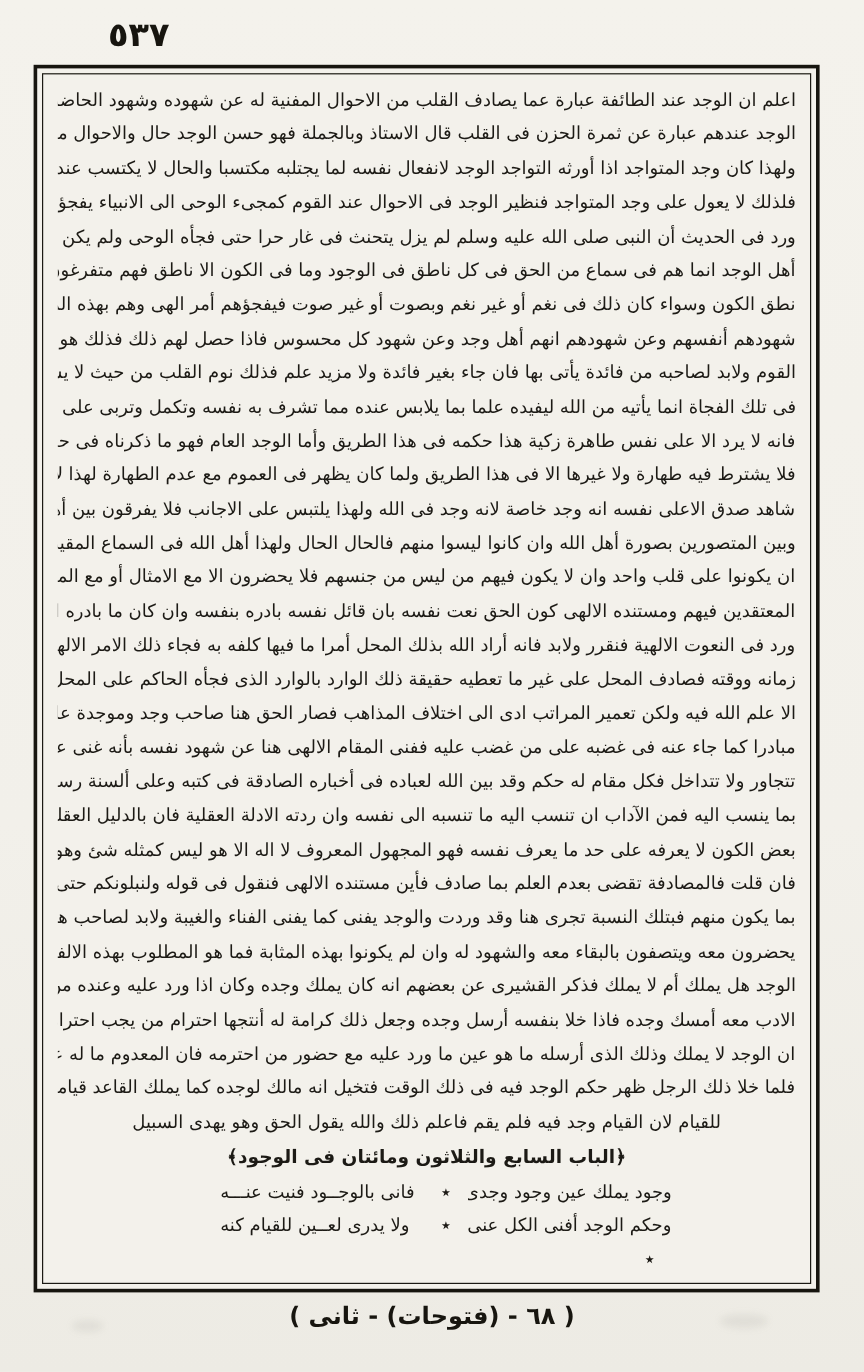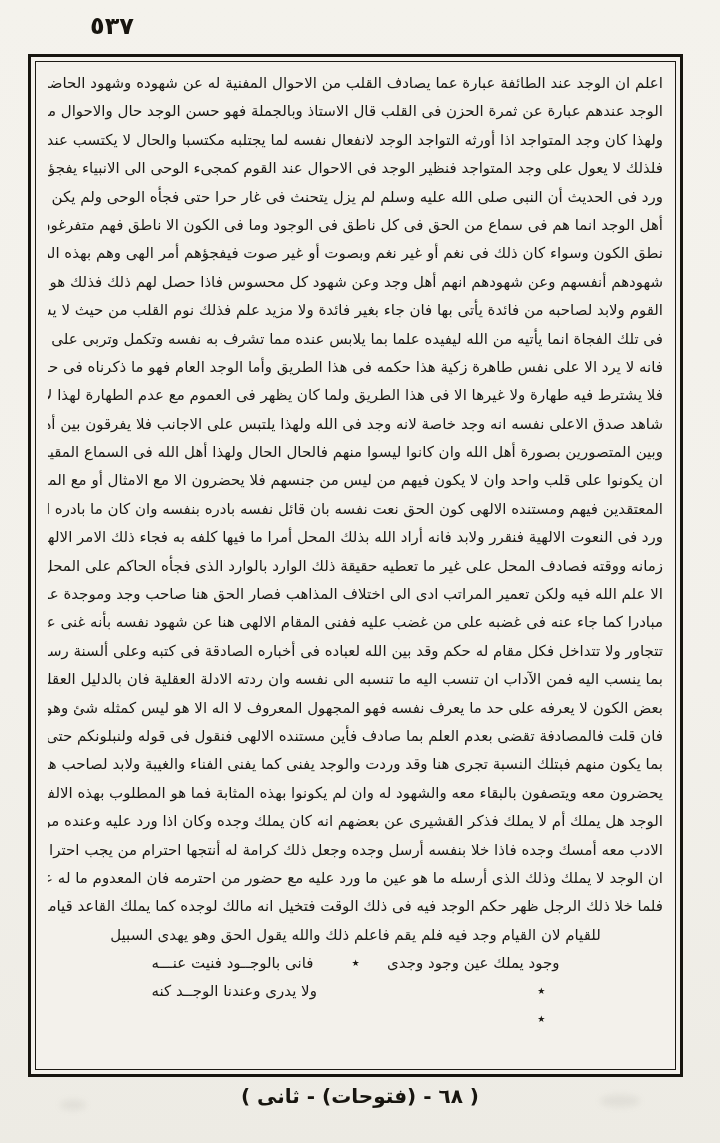--- a/index.html
+++ b/index.html
@@ -10,21 +10,21 @@
     position:relative;
     overflow:hidden;
   }
   .page{
     position:absolute;inset:0;
     background:linear-gradient(180deg,#f4f2ec 0%,#f2f0ea 60%,#edebe4 100%);
   }
   
   .page-number{
     position:absolute;top:12px;left:90px;
-    font-size:24px;font-weight:bold;color:#17150f;
+    font-size:28px;font-weight:bold;color:#17150f;
     letter-spacing:1px;
     direction:rtl;
   }
   
   .frame-outer{
     position:absolute;left:28px;top:54px;width:655px;height:1023px;
     border:3px solid #17150f;box-sizing:border-box;
     background:#f3f1eb;
   }
   .frame-inner{
@@ -60,21 +60,21 @@
   }
   .poem{
     width:408px;margin:0 auto;
   }
   .poem-line{
     display:flex;align-items:baseline;justify-content:space-between;
     height:28px;line-height:28px;
     font-size:15px;
   }
   .hemistich-a{flex:1;text-align:right;white-space:nowrap;overflow:hidden;}
-  .hemistich-b{flex:1;text-align:left;white-space:nowrap;overflow:hidden;}
+  .hemistich-b{flex:1;text-align:left;white-space:nowrap;overflow:hidden;margin-left:32px;}
   .verse-separator{padding:0 14px;font-weight:bold;}
   
   .footer{
     position:absolute;left:0;top:1084px;width:100%;
     text-align:center;
     direction:rtl;
     font-size:20px;font-weight:bold;color:#17150f;
     letter-spacing:1px;
   }
   
@@ -118,30 +118,32 @@
         <div class="line">بعض الكون لا يعرفه على حد ما يعرف نفسه فهو المجهول المعروف لا اله الا هو ليس كمثله شئ وهو السميع البصير</div>
         <div class="line">فان قلت فالمصادفة تقضى بعدم العلم بما صادف فأين مستنده الالهى فنقول فى قوله ولنبلونكم حتى نعلم مع علمه</div>
         <div class="line">بما يكون منهم فبتلك النسبة تجرى هنا وقد وردت والوجد يفنى كما يفنى الفناء والغيبة ولابد لصاحب هذه الاحوال ممن</div>
         <div class="line">يحضرون معه ويتصفون بالبقاء معه والشهود له وان لم يكونوا بهذه المثابة فما هو المطلوب بهذه الالفاظ واختلفوا فى</div>
         <div class="line">الوجد هل يملك أم لا يملك فذكر القشيرى عن بعضهم انه كان يملك وجده وكان اذا ورد عليه وعنده من يحتشمه ويلزم</div>
         <div class="line">الادب معه أمسك وجده فاذا خلا بنفسه أرسل وجده وجعل ذلك كرامة له أنتجها احترام من يجب احترامه وعندنا</div>
         <div class="line">ان الوجد لا يملك وذلك الذى أرسله ما هو عين ما ورد عليه مع حضور من احترمه فان المعدوم ما له عين يملكها المحدث</div>
         <div class="line">فلما خلا ذلك الرجل ظهر حكم الوجد فيه فى ذلك الوقت فتخيل انه مالك لوجده كما يملك القاعد قيامه أى بما هو مستعد</div>
         <div class="line short-line">للقيام لان القيام وجد فيه فلم يقم فاعلم ذلك والله يقول الحق وهو يهدى السبيل</div>
 
+        <div class="chapter-heading">﴿الباب السابع والثلاثون ومائتان فى الوجود﴾</div>
 
         <div class="poem">
           <div class="poem-line">
             <span class="hemistich-a">وجود يملك عين وجود وجدى</span>
             <span class="verse-separator">٭</span>
             <span class="hemistich-b">فانى بالوجــود فنيت عنـــه</span>
           </div>
           <div class="poem-line">
+            <span class="hemistich-a">وحكم الوجد أفنى الكل عنى</span>
             <span class="verse-separator">٭</span>
-            <span class="hemistich-b">ولا يدرى وعندنا الوجــد كنه</span>
+            <span class="hemistich-b">ولا يدرى لعــين للقيام كنه</span>
           </div>
           <div class="poem-line">
             <span class="verse-separator">٭</span>
           </div>
         </div>
 
       </div>
     </div>
   </div>
 

